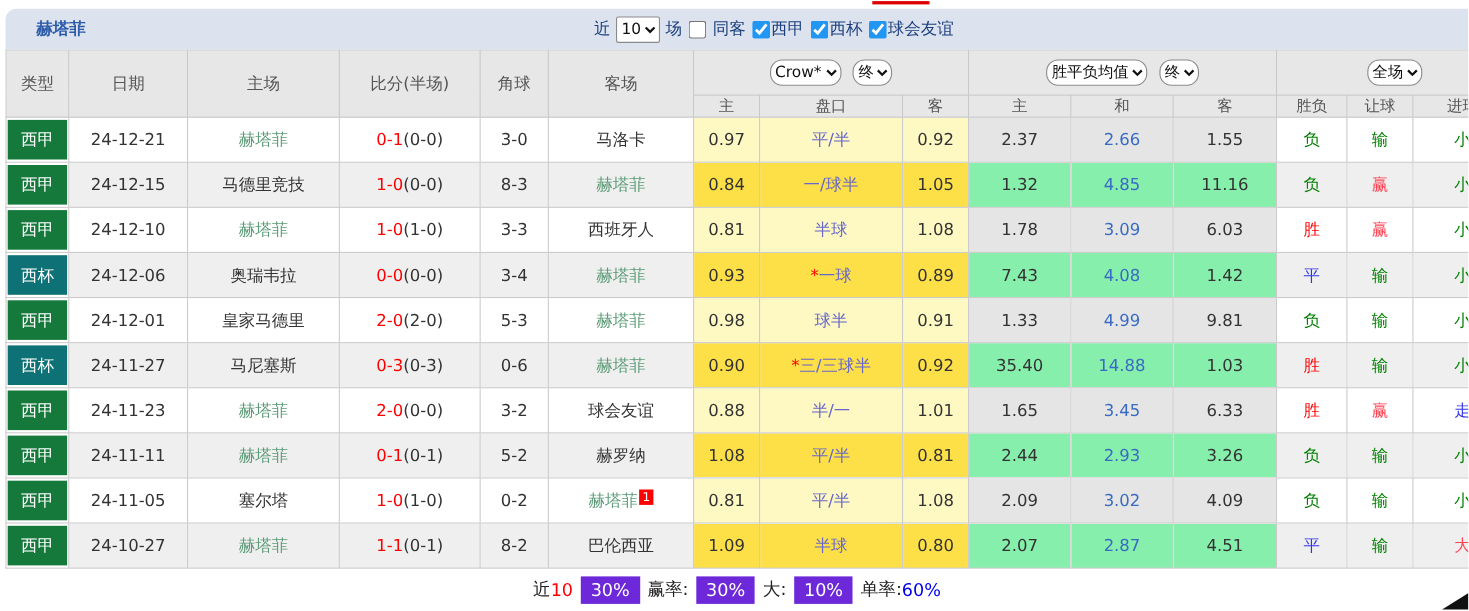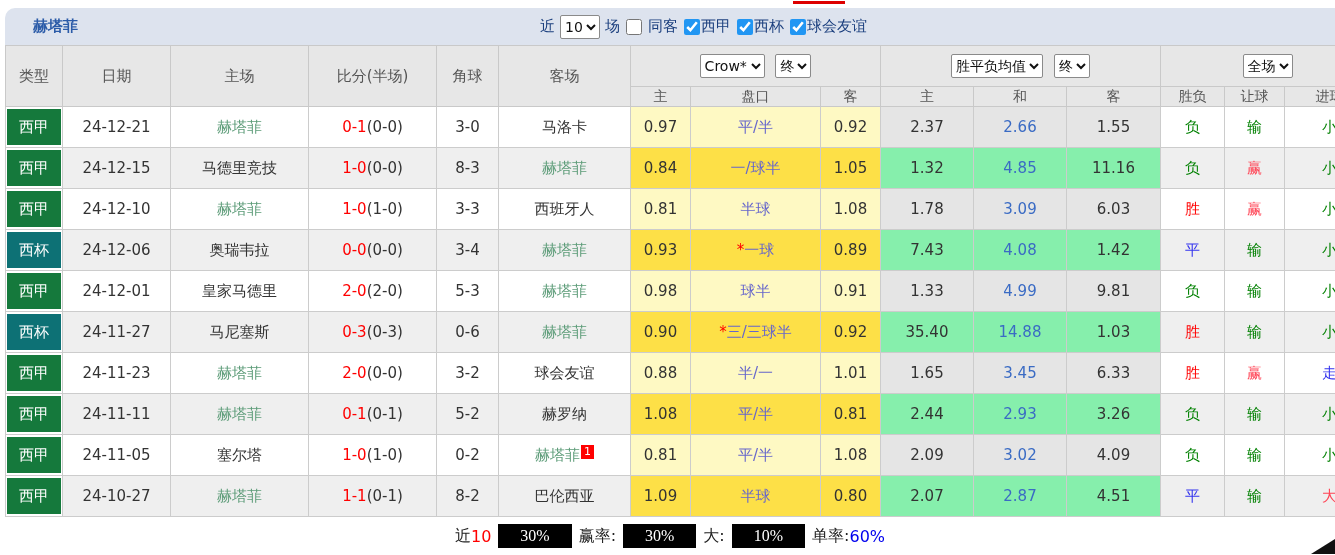--- a/index.html
+++ b/index.html
@@ -38,25 +38,25 @@
   .half { color: #333; }
   .hline { color: #6666cc; }
   .star { color: #f00; }
   .avgd { color: #3a6bc4; }
   .c-red { color: #f00; }
   .c-red2 { color: #ff4455; }
   .c-blue { color: #3333ee; }
   .c-green { color: #008000; }
   sup.card { display: inline-block; background: #f00; color: #fff; font-size: 11px; line-height: 14px; padding: 0 3px; vertical-align: 5px; margin-left: 1px; }
 
-  .hsel select { margin: 0 3px; }
+  .hsel select { margin: 0 3px; border-radius: 11px; }
   .summary { height: 38px; display: flex; align-items: center; justify-content: center; font-size: 16px; color: #222; }
   .summary .r { color: #f00; }
   .summary .b { color: #00e; }
-  .rate-badge { display: inline-block; background: #000000; color: #fff; padding: 3px 22px; margin: 0 7px; font-family: Liberation Serif, serif; }
+  .rate-badge { display: inline-block; background: #6d28d9; color: #fff; padding: 3px 9px; margin: 0 7px; }
   .cursor { position: absolute; right: 0; bottom: 1px; width: 0; height: 0; border-left: 24px solid transparent; border-bottom: 15px solid #111; }
 </style>
 </head>
 <body>
 
 <div class="screen">
   <div class="red-tab-line"></div>
 
   <div class="panel">
 

